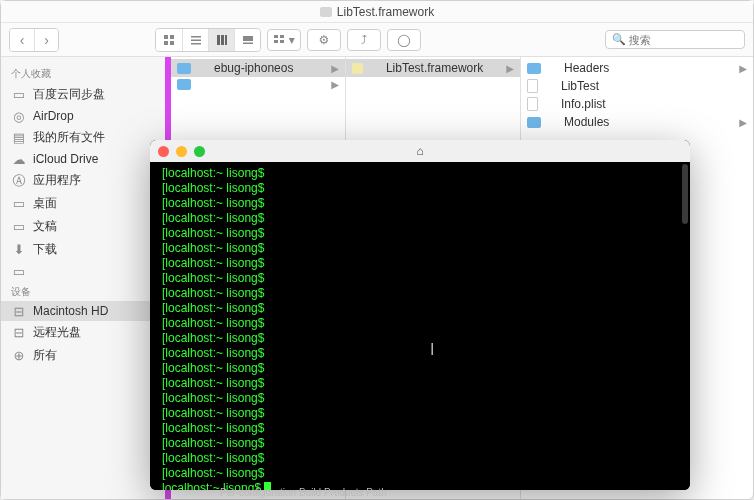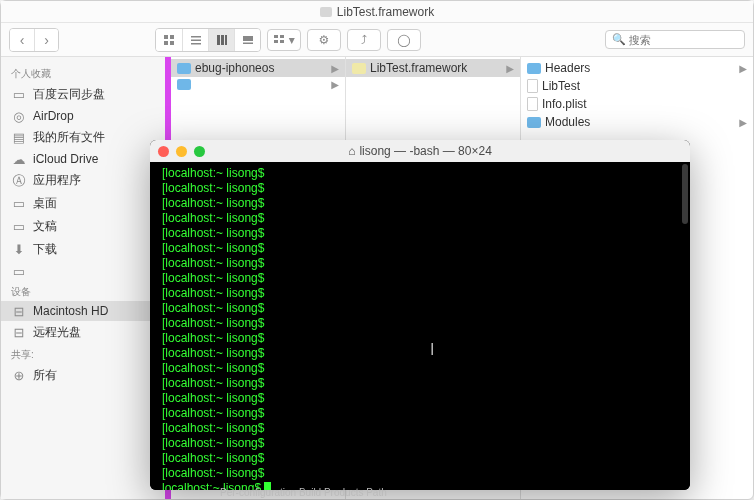--- a/index.html
+++ b/index.html
@@ -25,21 +25,21 @@
 .finder-body { display: flex; height: calc(100% - 56px); }
 .sidebar { width: 170px; background: #f6f6f6; border-right: 6px solid #d946ef; padding: 6px 0; font-size: 12px; overflow: hidden; }
 .sb-section { color: #8a8a8a; font-size: 10px; padding: 4px 10px 2px; }
 .sb-item { display: flex; align-items: center; padding: 3px 10px; color: #333; cursor: pointer; gap: 6px; }
 .sb-item.selected { background: #dedede; }
 .sb-icon { width: 16px; height: 14px; color: #8a8a8a; display: inline-flex; align-items: center; justify-content: center; font-size: 13px; }
 
 .columns { flex: 1; display: flex; }
 .col { width: 175px; border-right: 1px solid #e0e0e0; font-size: 12px; padding-top: 2px; overflow: hidden; }
 .col:last-child { border-right: none; flex: 1; }
-.col-item { display: flex; align-items: center; padding: 2px 6px; gap: 4px; color: #333; cursor: pointer; }
+.col-item { display: flex; align-items: center; padding: 2px 6px; gap: 23px; color: #333; cursor: pointer; }
 .col-item.selected { background: #d8d8d8; }
 .col-item .chev { margin-left: auto; color: #999; font-size: 10px; }
 .folder-icon { width: 14px; height: 11px; background: #6fb7e8; border-radius: 2px; display: inline-block; }
 .file-icon { width: 11px; height: 14px; background: #fff; border: 1px solid #ccc; border-radius: 1px; display: inline-block; }
 .fw-icon { width: 14px; height: 11px; background: #f0e9a8; border-radius: 2px; display: inline-block; }
 
 
 .terminal { position: absolute; left: 150px; top: 140px; width: 540px; height: 350px; background: #000; border-radius: 6px; box-shadow: 0 10px 40px rgba(0,0,0,0.35); overflow: hidden; }
 .term-titlebar { height: 22px; background: #f0f0f0; display: flex; align-items: center; padding: 0 8px; position: relative; }
 .traffic { display: flex; gap: 7px; }
@@ -159,21 +159,20 @@
       <div id="sb-devs">
           <div class="sb-item selected">
             <span class="sb-icon">⊟</span>
             <span>Macintosh HD</span>
           </div>
           <div class="sb-item">
             <span class="sb-icon">⊟</span>
             <span>远程光盘</span>
           </div>
         </div>
-      <div class="sb-section">共享:</div>
       <div id="sb-shared">
           <div class="sb-item">
             <span class="sb-icon">⊕</span>
             <span>所有</span>
           </div>
         </div>
     </div>
     <div class="columns">
       <div class="col" id="col1">
           <div class="col-item selected">
@@ -219,21 +218,20 @@
 
 <div class="terminal">
   <div class="term-titlebar">
     <div class="traffic">
       <span class="tl-close"></span>
       <span class="tl-min"></span>
       <span class="tl-max"></span>
     </div>
     <div class="term-title">
       <span>⌂</span>
-      <span>lisong — -bash — 80×24</span>
     </div>
   </div>
   <div class="term-body">
     <div id="term-lines">
         <div class="term-line">[localhost:~ lisong$</div>
         <div class="term-line">[localhost:~ lisong$</div>
         <div class="term-line">[localhost:~ lisong$</div>
         <div class="term-line">[localhost:~ lisong$</div>
         <div class="term-line">[localhost:~ lisong$</div>
         <div class="term-line">[localhost:~ lisong$</div>

